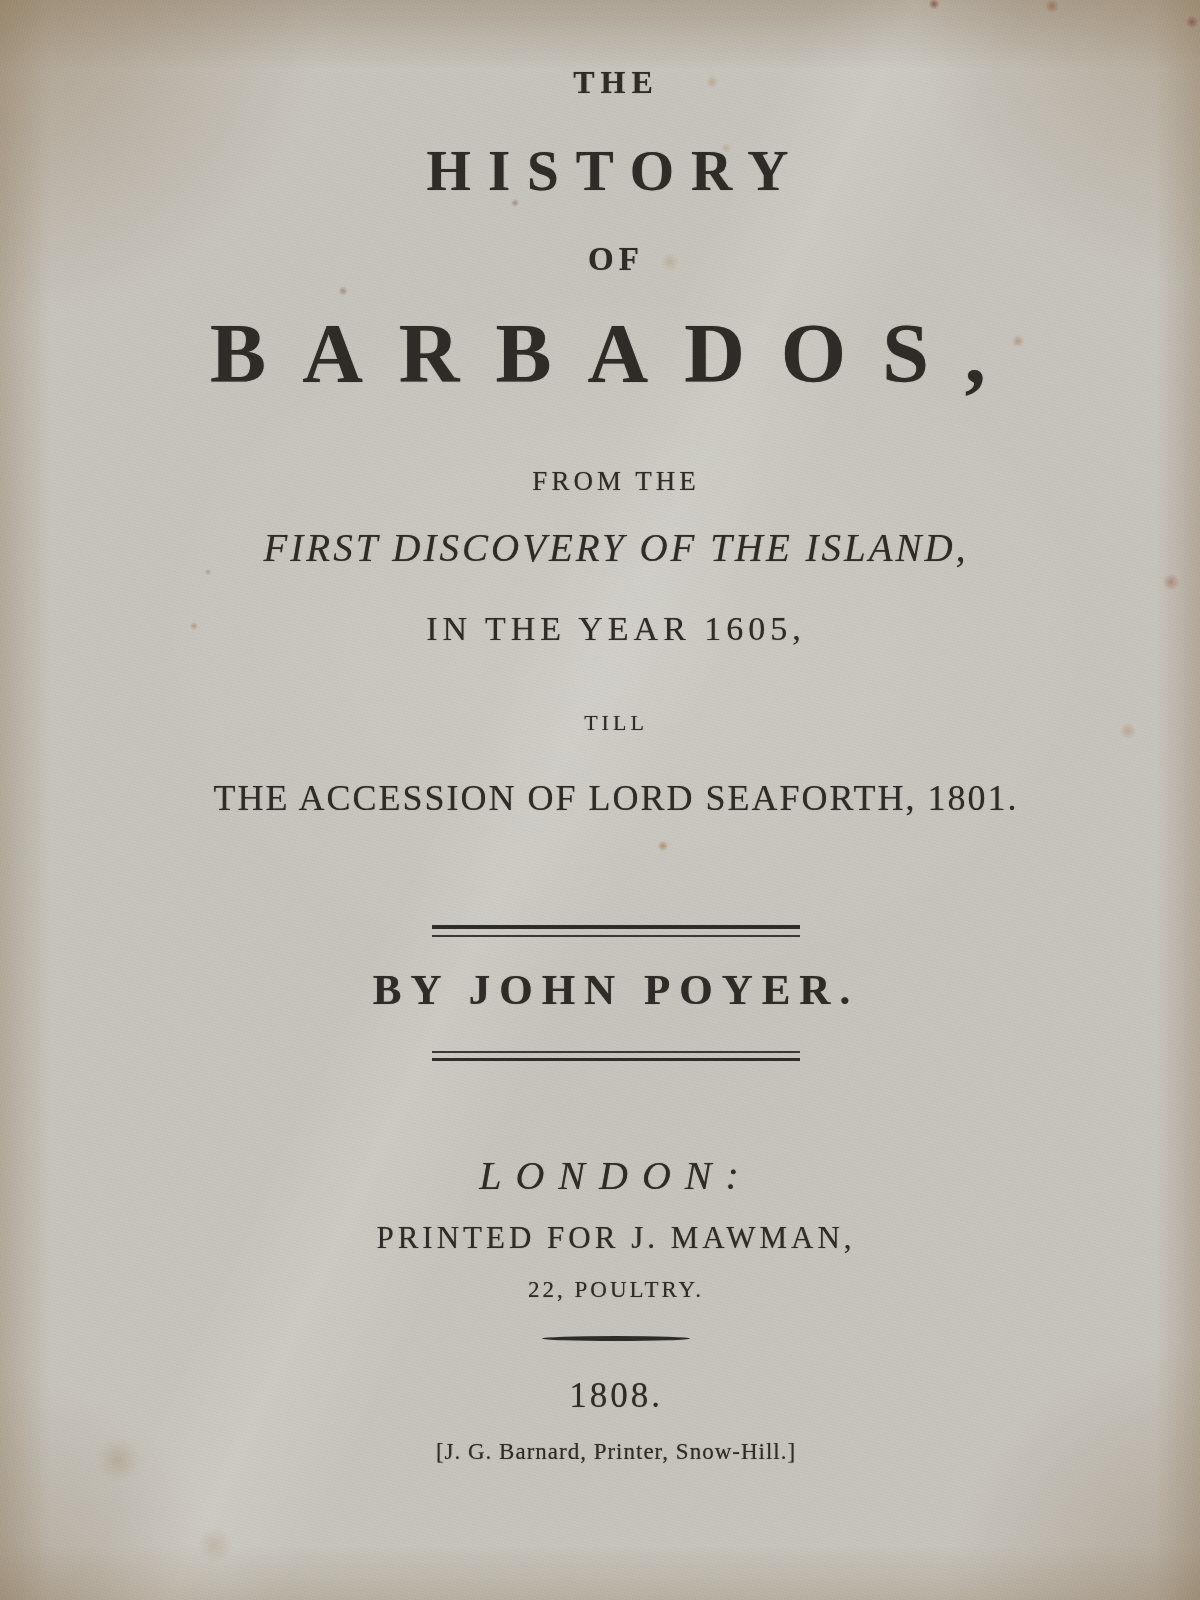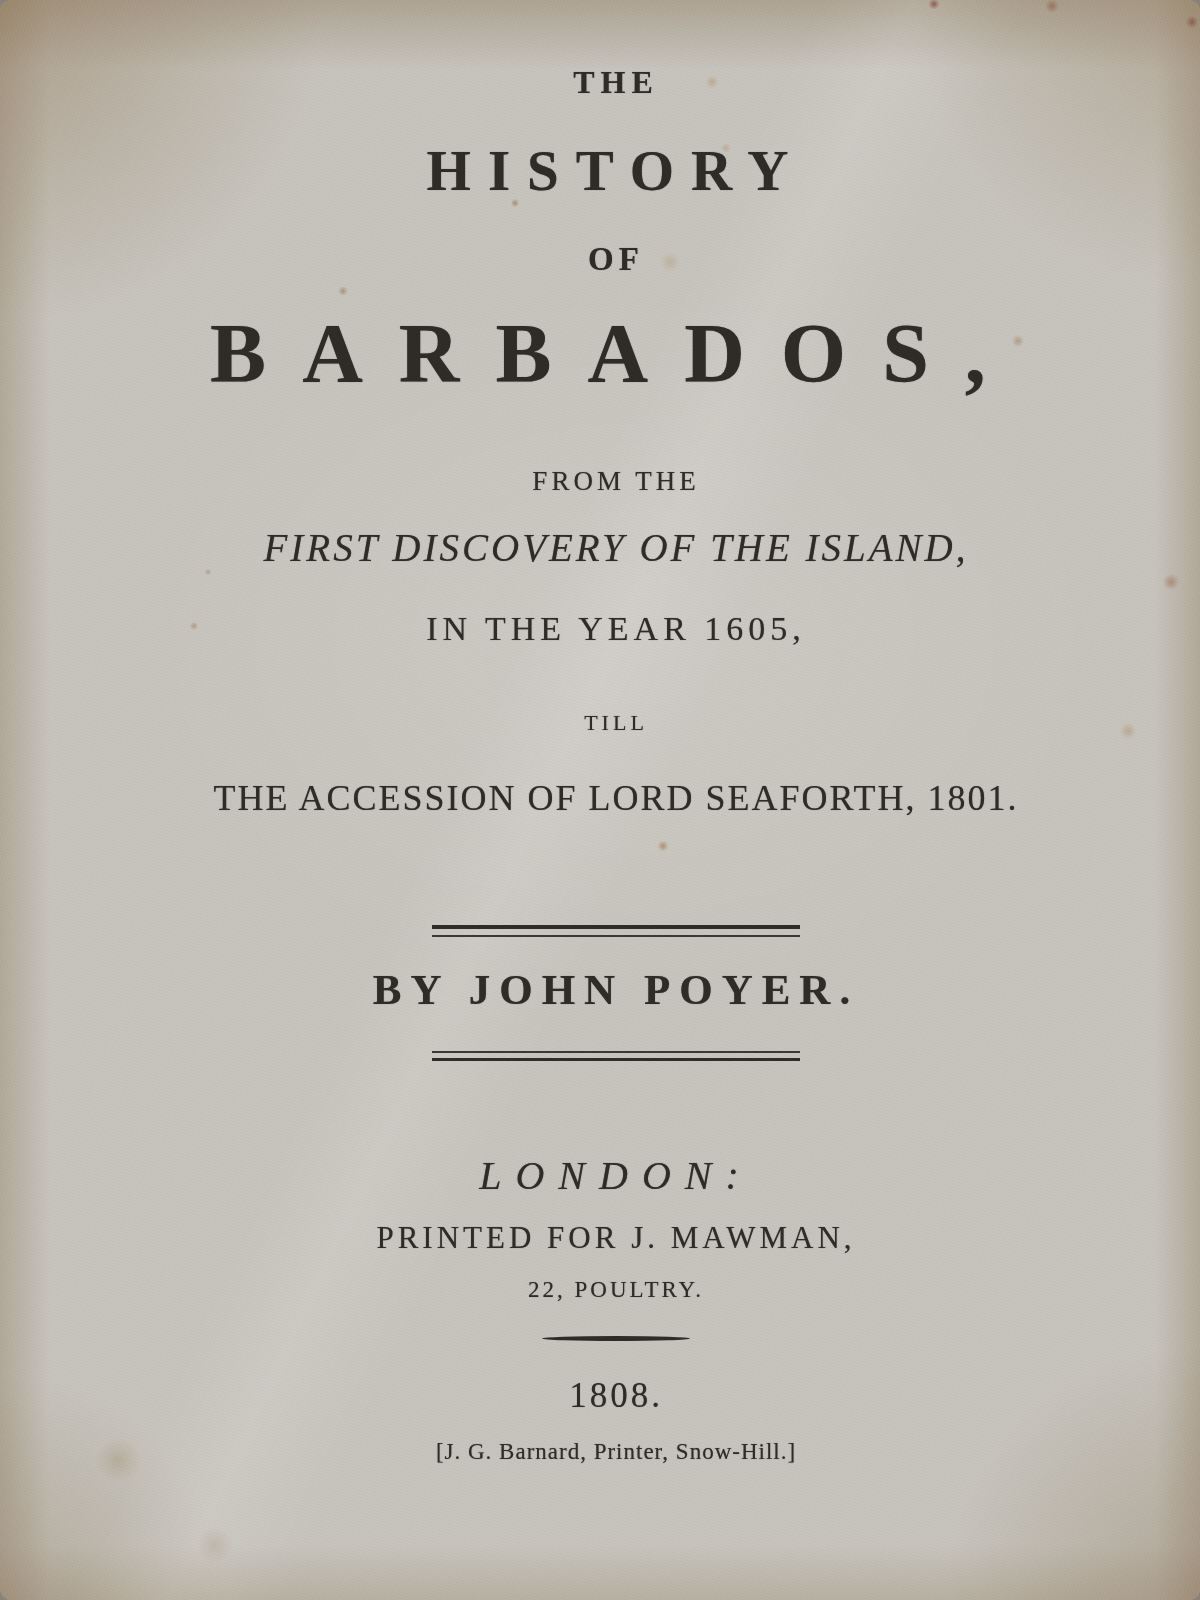--- a/index.html
+++ b/index.html
@@ -1,21 +1,20 @@
 <!DOCTYPE html>
 <html><head>
 <meta charset="utf-8">
 <style>
   html,body{margin:0;padding:0;background:#8a8178;}
   .photo{
     position:relative;
     width:1200px;height:1600px;
     overflow:hidden;
     font-family:"Liberation Serif","DejaVu Serif",serif;
-    border-radius:12px;
   }
   
   .page{
     position:absolute;inset:0;
     background-color:#c6c3bc;
     background-image:
       radial-gradient(circle 6px  at 515px 203px,  rgba(133,96,52,.55), transparent 70%),
       radial-gradient(circle 9px  at 712px 82px,   rgba(168,128,78,.40), transparent 70%),
       radial-gradient(circle 7px  at 726px 148px,  rgba(168,128,78,.35), transparent 70%),
       radial-gradient(circle 7px  at 343px 291px,  rgba(133,96,52,.50), transparent 70%),

